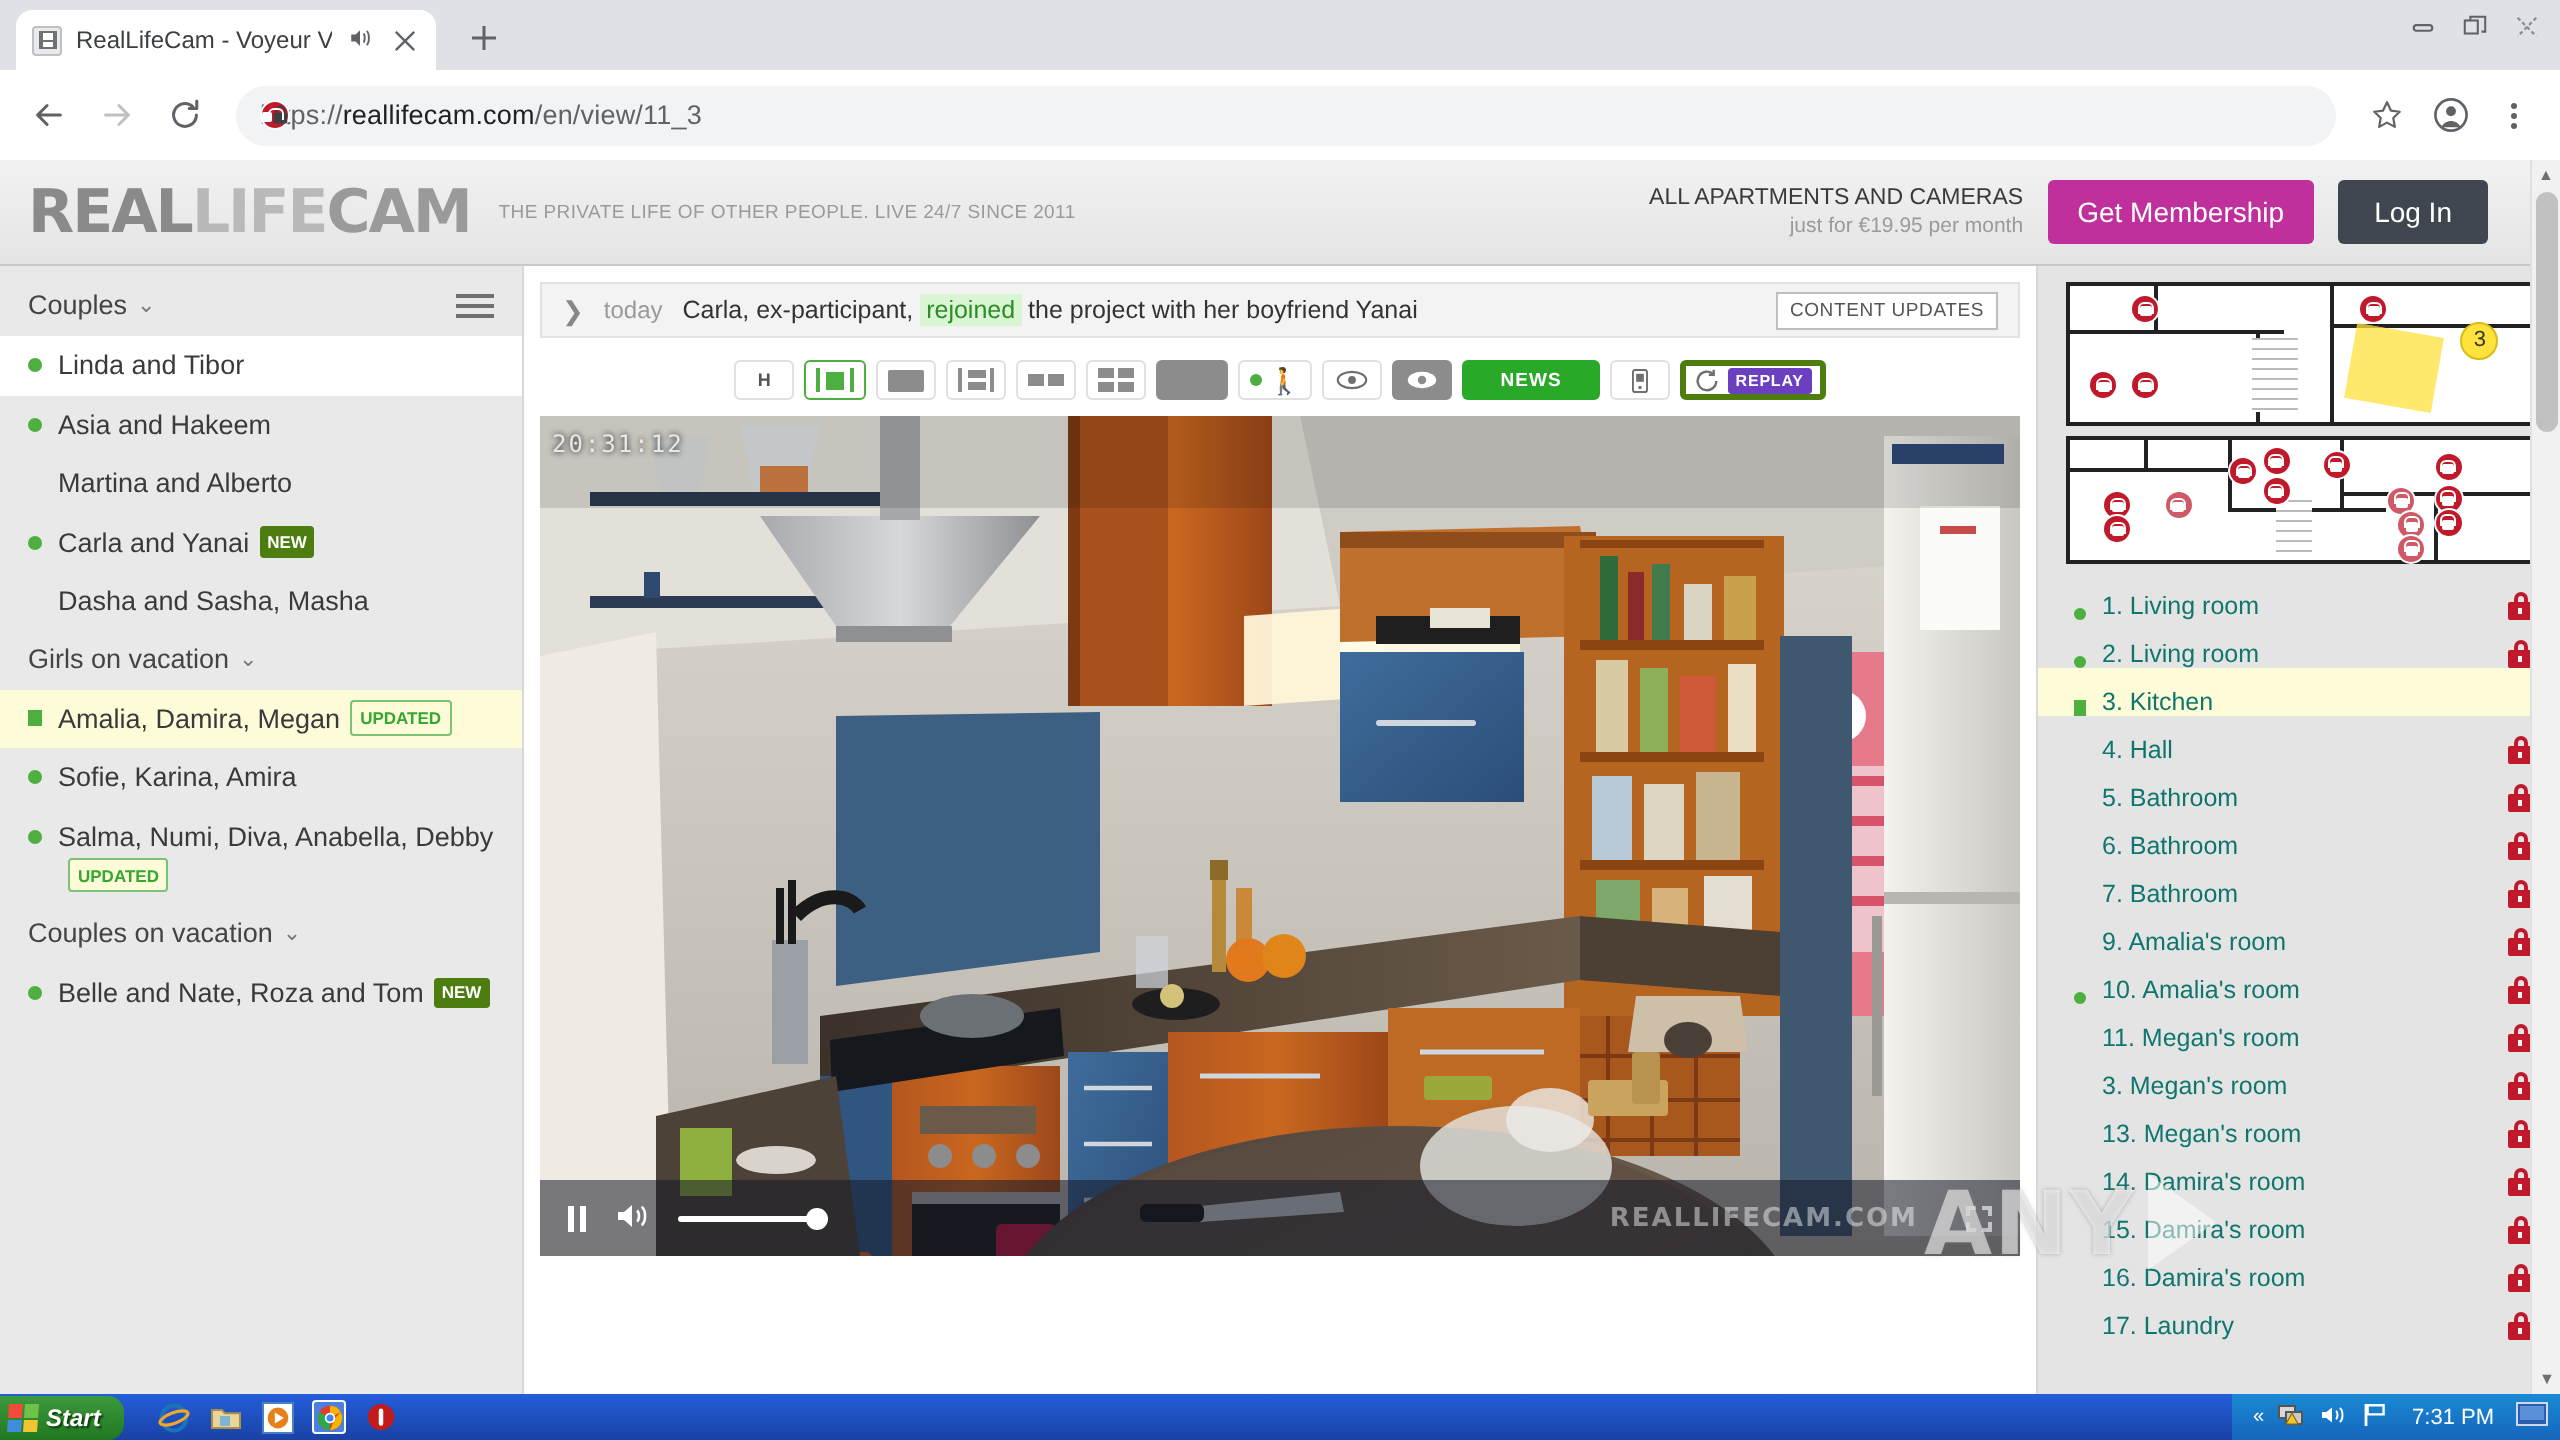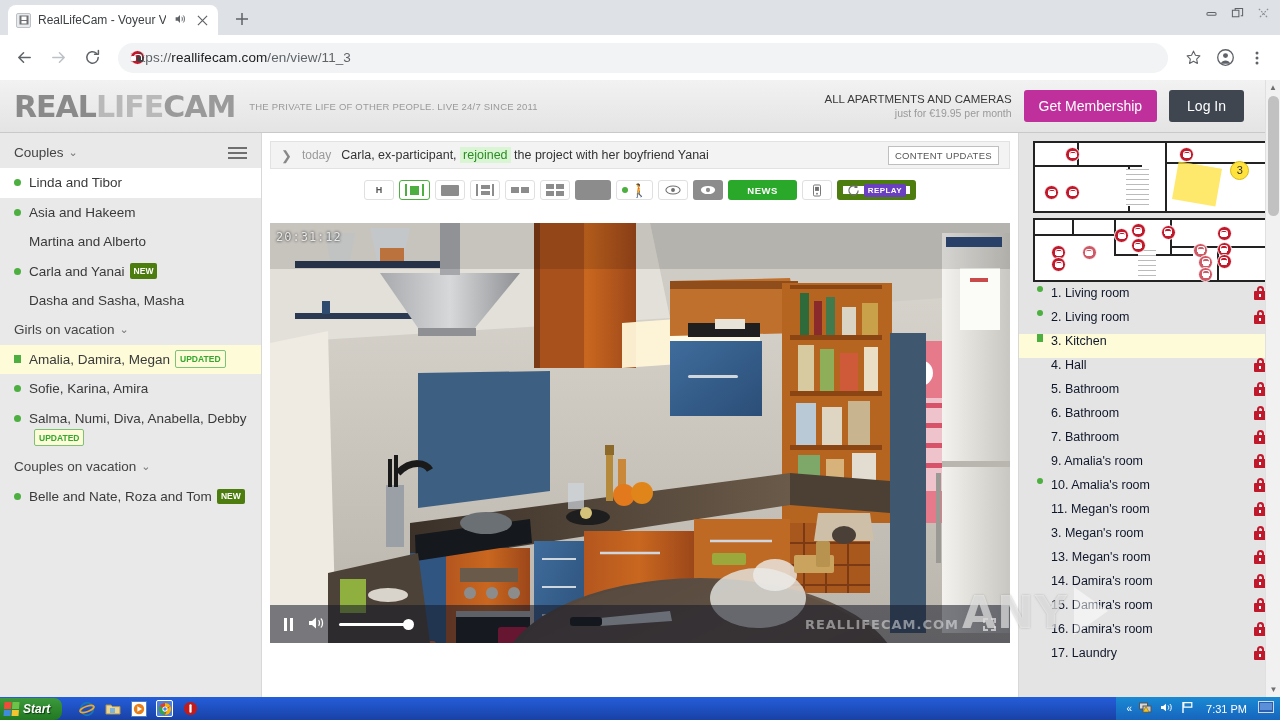--- a/index.html
+++ b/index.html
@@ -114,29 +114,29 @@
 
   .ctrlbar { width:740px; height:30px; display:flex; align-items:center; justify-content:center; gap:5px; margin-top:6px; }
   .cbtn {
     height:20px; min-width:30px; background:#f0f0f0; border-radius:3px; display:flex;
     align-items:center; justify-content:center; padding:0 5px; color:#7d7d7d; font-size:9px;
   }
   .cbtn.white { background:#fff; border:1px solid #e0e0e0; }
   .cbtn.sel { background:#fff; border:1px solid #4caf3f; }
   .cbtn.gray { background:#8c8c8c; color:#fff; }
   .cbtn.news { background:#2aa82a; color:#fff; font-size:9.5px; font-weight:bold; letter-spacing:0.5px; padding:0 19px; }
-  .cbtn.replaywrap { background:#fff; border:6px solid #4d7c0f; gap:4px; padding:0 4px; }
+  .cbtn.replaywrap { background:#fff; border:3px solid #4d7c0f; gap:4px; padding:0 4px; }
   .replay-tag { background:#6a3fc0; color:#fff; font-size:8px; font-weight:bold; padding:2px 4px; border-radius:2px; letter-spacing:0.4px; }
   .sq { display:inline-block; background:#8c8c8c; }
   .sq.g { background:#4caf3f; }
   .bar { display:inline-block; width:2px; height:12px; background:#4caf3f; }
   .bar.grey { background:#8c8c8c; }
 
   
-  .videobox { width:740px; height:420px; margin-top:18px; position:relative; overflow:hidden; background:#2b2b2b; }
+  .videobox { width:740px; height:420px; margin-top:3px; position:relative; overflow:hidden; background:#2b2b2b; }
   .vstamp { position:absolute; left:6px; top:7px; color:#e8e8e8; font-size:12px; font-family:"DejaVu Sans Mono", monospace; letter-spacing:1px; z-index:6; text-shadow:0 0 3px #000; }
   .vctrl { position:absolute; left:0; bottom:0; width:740px; height:38px; background:rgba(22,26,40,.55); display:flex; align-items:center; padding:0 14px; gap:14px; z-index:6; }
   .vctrl .pause { display:flex; gap:3px; }
   .vctrl .pause i { width:3px; height:13px; background:#fff; display:block; }
   .volslider { width:70px; height:3px; background:#fff; border-radius:2px; position:relative; }
   .volslider .knob { position:absolute; right:-5px; top:-4px; width:11px; height:11px; background:#fff; border-radius:50%; }
   .vbrand { margin-left:auto; color:rgba(255,255,255,.45); font-size:13px; font-weight:bold; letter-spacing:1px; font-family:"DejaVu Sans", sans-serif; }
   .fullscr { width:13px; height:13px; position:relative; margin-left:10px; }
   .fullscr i { position:absolute; width:5px; height:5px; border:2px solid rgba(255,255,255,.6); }
   .fullscr i:nth-child(1){left:0;top:0;border-right:0;border-bottom:0;}
@@ -167,22 +167,22 @@
   }
   .camnum {
     position:absolute; width:19px; height:19px; border-radius:50%; background:#ffe23c;
     border:1px solid #d8bc16; display:flex; align-items:center; justify-content:center;
     font-size:11px; color:#333;
   }
   .plan-chev { position:absolute; right:4px; top:18px; color:#777; font-size:15px; }
 
   .roomlist { margin-top:4px; height:400px; overflow:hidden; }
   .room-item {
-    display:flex; align-items:flex-start; height:24px; padding:0 14px 0 18px; font-size:12.5px;
-    color:#0f172a; gap:8px;
+    display:flex; align-items:flex-end; height:24px; padding:0 14px 0 18px; font-size:12.5px;
+    color:#0f766e; gap:8px;
   }
   .room-item.sel { background:#fdfbd8; }
   .room-dot { width:6px; height:6px; border-radius:50%; background:#4caf3f; flex:0 0 auto; }
   .room-dot.none { background:transparent; }
   .room-dot.play { width:0;height:0;border-radius:0;border-left:6px solid #4caf3f;border-top:4px solid transparent;border-bottom:4px solid transparent; }
   .room-label { flex:1; }
   .lock-sm { width:12px; height:14px; position:relative; flex:0 0 auto; }
   .lock-sm .body { position:absolute; bottom:0; width:12px; height:9px; background:#c0192b; border-radius:1px; }
   .lock-sm .sh { position:absolute; top:0; left:2.5px; width:7px; height:6px; border:2px solid #c0192b; border-bottom:0; border-radius:4px 4px 0 0; }
   .lock-sm .kh { position:absolute; bottom:3px; left:5px; width:2px; height:3.5px; background:#fff; }

